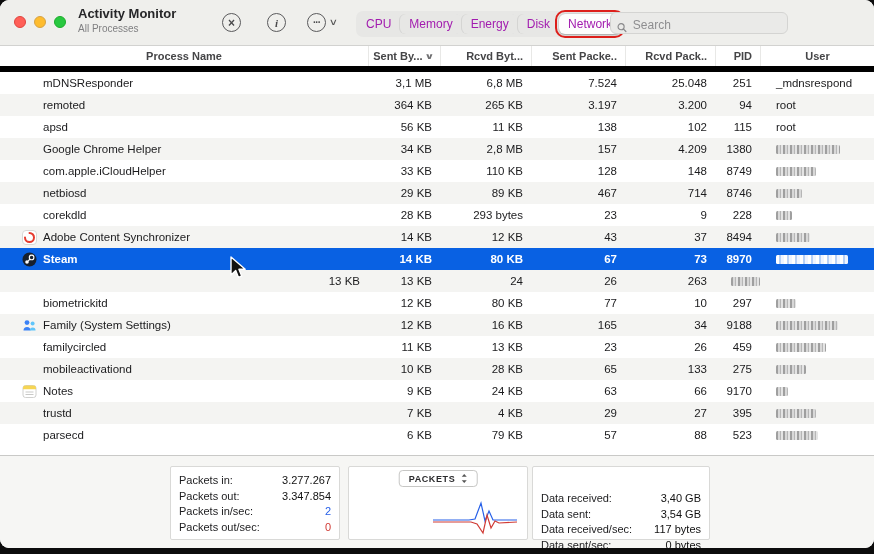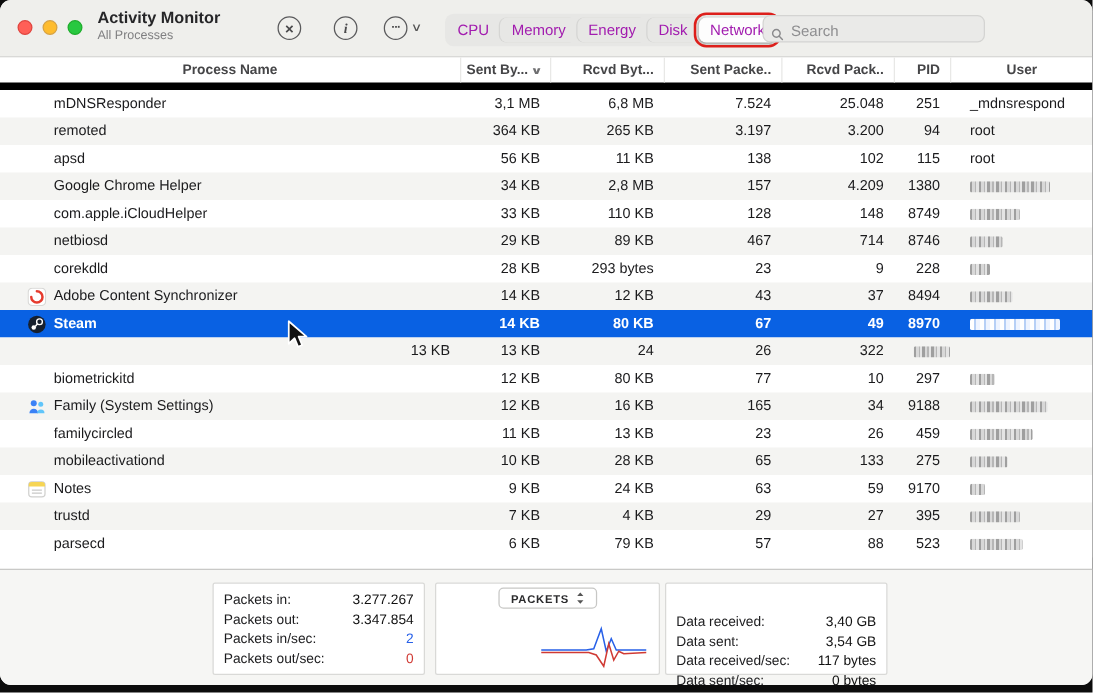--- a/index.html
+++ b/index.html
@@ -285,33 +285,33 @@
               <circle cx="9.6" cy="5.4" r="2.3" fill="none" stroke="#fff" stroke-width="1.1"></circle>
               <circle cx="5" cy="10" r="1.8" fill="#fff"></circle>
               <path d="M6.2 9.2 L8 6.9" stroke="#fff" stroke-width="1.2"></path>
             </svg>
         </span>
         <span>Steam</span>
       </div>
       <div class="num">14 KB</div>
       <div class="num">80 KB</div>
       <div class="num">67</div>
-      <div class="num">49</div>
+      <div class="num">73</div>
       <div class="num">8970</div>
       <div class="cell-user">
           <span class="redact" style="width:72px"></span>
         </div>
     </div>
 
     <div class="trow grid-cols alt">
       <div class="num">13 KB</div>
       <div class="num">13 KB</div>
       <div class="num">24</div>
       <div class="num">26</div>
-      <div class="num">322</div>
+      <div class="num">263</div>
       <div class="cell-user">
           <span class="redact" style="width:40px"></span>
         </div>
     </div>
 
     <div class="trow grid-cols">
       <div class="cell-name">
           <span class="appicon empty"></span>
           <span>biometrickitd</span>
         </div>
@@ -385,21 +385,21 @@
               <path d="M1 4 a2.5 2.5 0 0 1 2.5 -2.5 h8 a2.5 2.5 0 0 1 2.5 2.5 v1.2 h-13 Z" fill="#f6d554"></path>
               <line x1="3.5" y1="8" x2="11.5" y2="8" stroke="#c9c9c7" stroke-width="1"></line>
               <line x1="3.5" y1="10.5" x2="11.5" y2="10.5" stroke="#c9c9c7" stroke-width="1"></line>
             </svg>
         </span>
         <span>Notes</span>
       </div>
       <div class="num">9 KB</div>
       <div class="num">24 KB</div>
       <div class="num">63</div>
-      <div class="num">59</div>
+      <div class="num">66</div>
       <div class="num">9170</div>
       <div class="cell-user">
           <span class="redact" style="width:12px"></span>
         </div>
     </div>
 
     <div class="trow grid-cols alt">
       <div class="cell-name">
           <span class="appicon empty"></span>
           <span>trustd</span>

